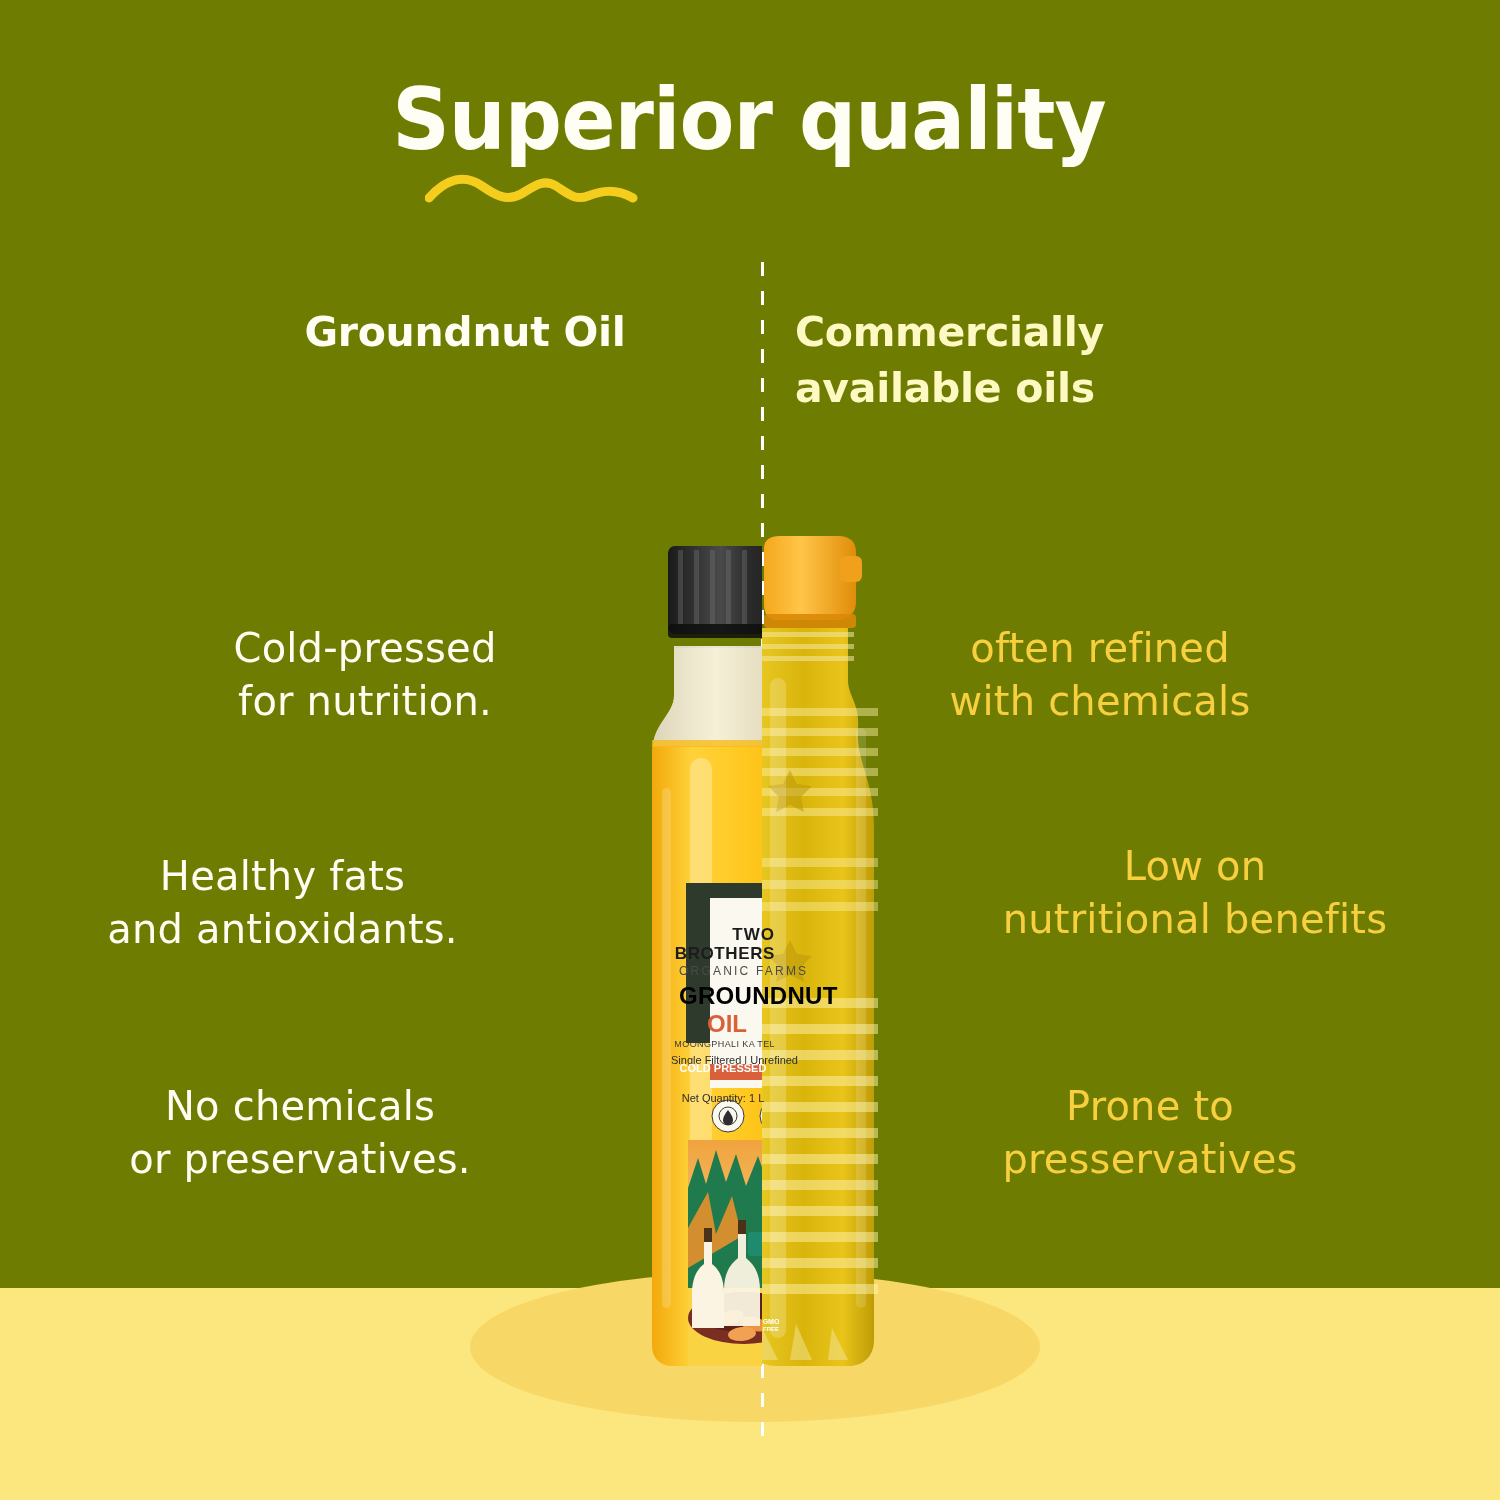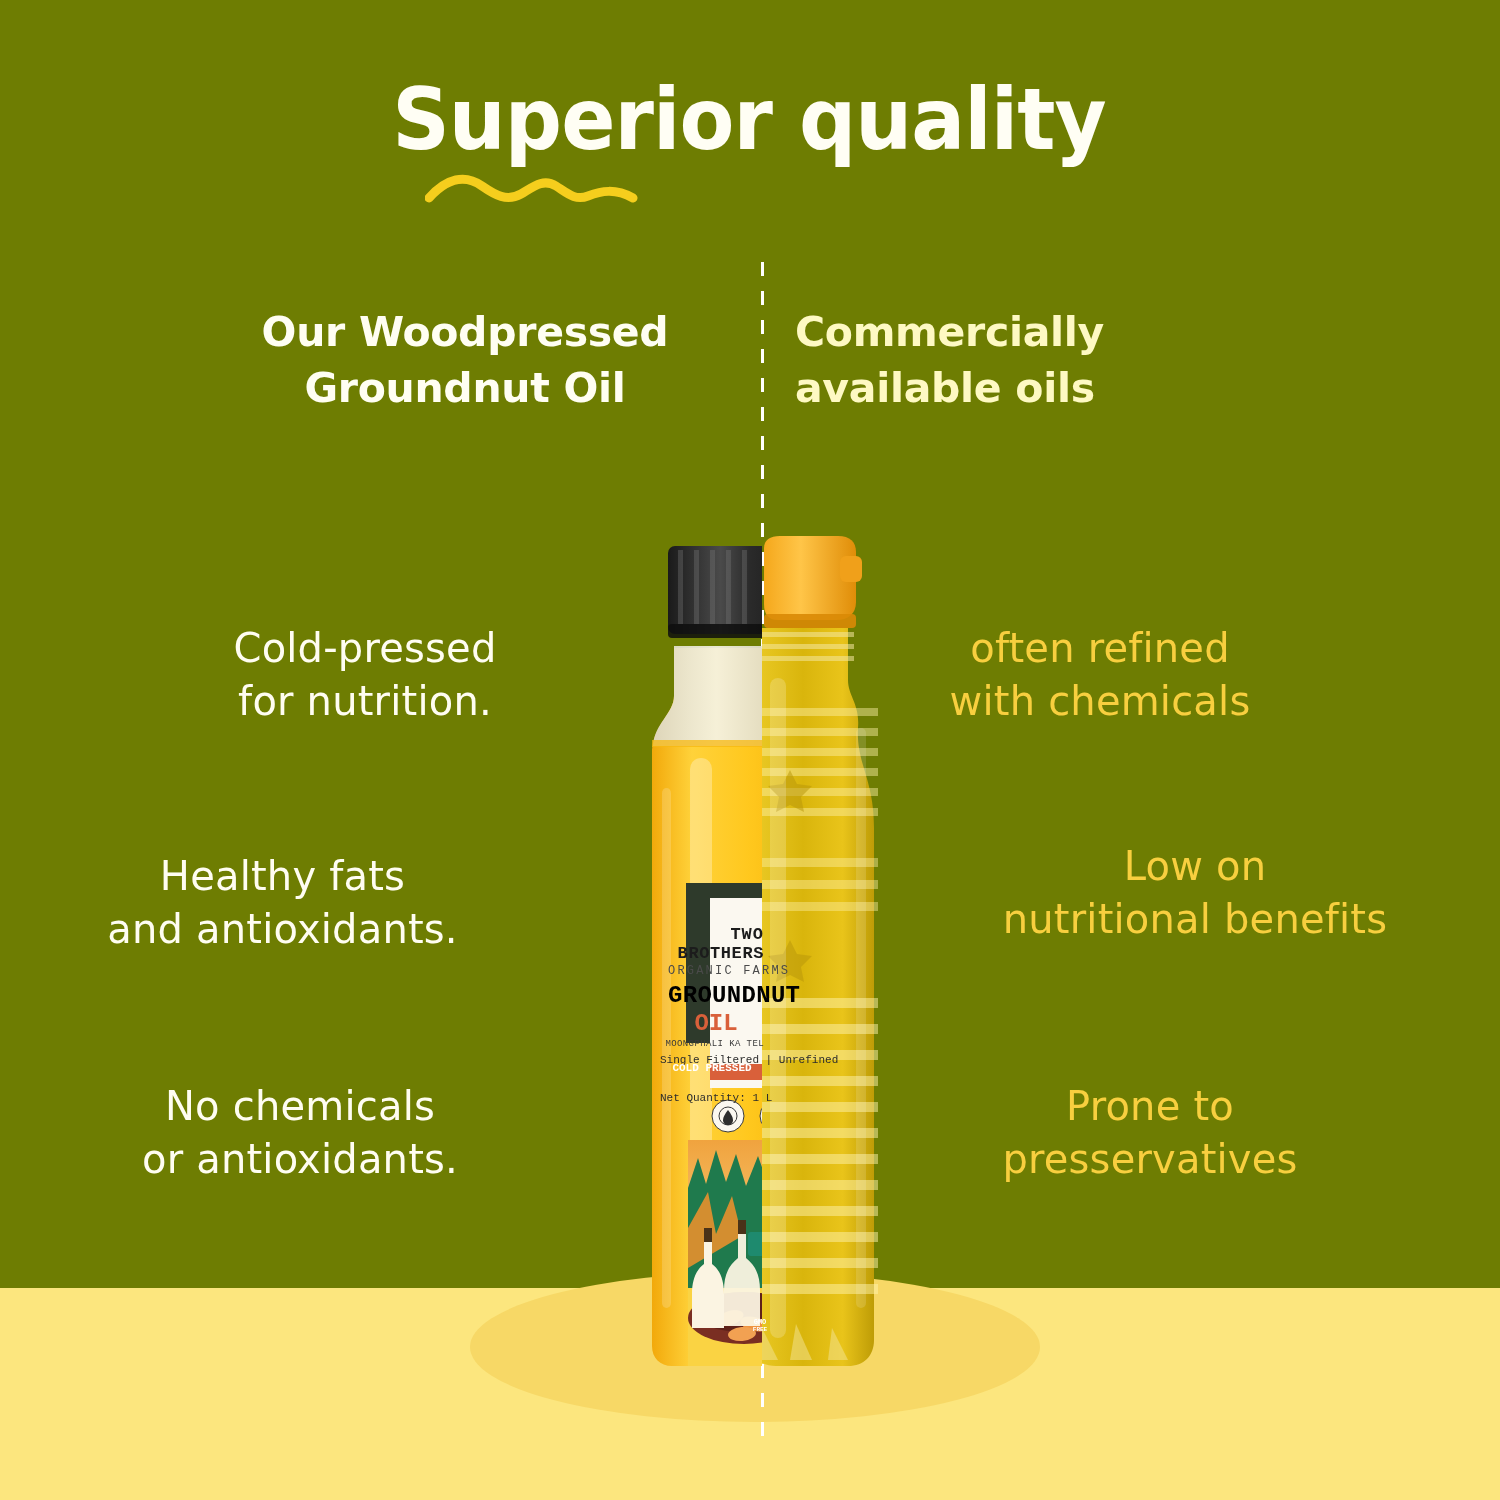--- a/index.html
+++ b/index.html
@@ -97,24 +97,25 @@
   .bottle {
     position:absolute;
     left:612px; top:528px;
     width:285px; height:855px;
   }
   .bottle svg { display:block; }
 
   
   .lbl {
     position:absolute;
-    font-family:Liberation Mono, monospace;
+    font-family:Liberation Sans, sans-serif;
     text-align:center;
     white-space:nowrap;
     pointer-events:none;
+    margin-left:11px;
   }
   .lbl-brand1 { left:672px; top:925px;  width:92px; font-size:17px; font-weight:bold; color:#1C1C1C; letter-spacing:1px; text-align:right;}
   .lbl-brand2 { left:660px; top:944px;  width:104px; font-size:17px; font-weight:bold; color:#1C1C1C; letter-spacing:0.6px; text-align:right;}
   .lbl-brand3 { left:668px; top:964px;  width:96px; font-size:12px;  color:#4A4A4A; letter-spacing:2.2px; text-align:right;}
   .lbl-prod1  { left:668px; top:982px;  width:96px; font-size:24px; font-weight:bold; color:#000000; letter-spacing:0.3px; text-align:right;}
   .lbl-prod2  { left:668px; top:1010px; width:96px; font-size:24px; font-weight:bold; color:#D9603A; text-align:center;}
   .lbl-sub1   { left:662px; top:1039px; width:102px; font-size:9px; color:#3A3A3A; letter-spacing:0.4px; text-align:right;}
   .lbl-sub2   { left:660px; top:1054px; width:104px; font-size:11px; color:#2C2C2C; text-align:center;}
   .lbl-cold   { left:660px; top:1062px; width:104px; font-size:11px; font-weight:bold; color:#FFFFFF; text-align:center;}
   .lbl-qty    { left:660px; top:1092px; width:104px; font-size:11px; color:#2C2C2C; text-align:center;}
@@ -135,40 +136,39 @@
 
   <svg class="squiggle" viewBox="0 0 215 42">
     <path d="M4 30 C 22 10, 40 6, 57 18 C 70 27, 82 34, 96 26
              C 108 19, 118 10, 131 18 C 142 25, 150 33, 163 28
              C 176 23, 190 20, 208 30" fill="none" stroke="#F5CE1D" stroke-width="9" stroke-linecap="round"></path>
   </svg>
 
   <div class="divider"></div>
 
   <div class="col-head left">
-    <div>Our Woodpressed</div>
     <div>Groundnut Oil</div>
   </div>
 
   <div class="col-head right">
     <div>Commercially</div>
     <div>available oils</div>
   </div>
 
   <div class="feat left f-l1">
     <div>Cold-pressed</div>
     <div>for nutrition.</div>
   </div>
   <div class="feat left f-l2">
     <div>Healthy fats</div>
     <div>and antioxidants.</div>
   </div>
   <div class="feat left f-l3">
     <div>No chemicals</div>
-    <div>or antioxidants.</div>
+    <div>or preservatives.</div>
   </div>
 
   <div class="feat right f-r1">
     <div>often refined</div>
     <div>with chemicals</div>
   </div>
   <div class="feat right f-r2">
     <div>Low on</div>
     <div>nutritional benefits</div>
   </div>

